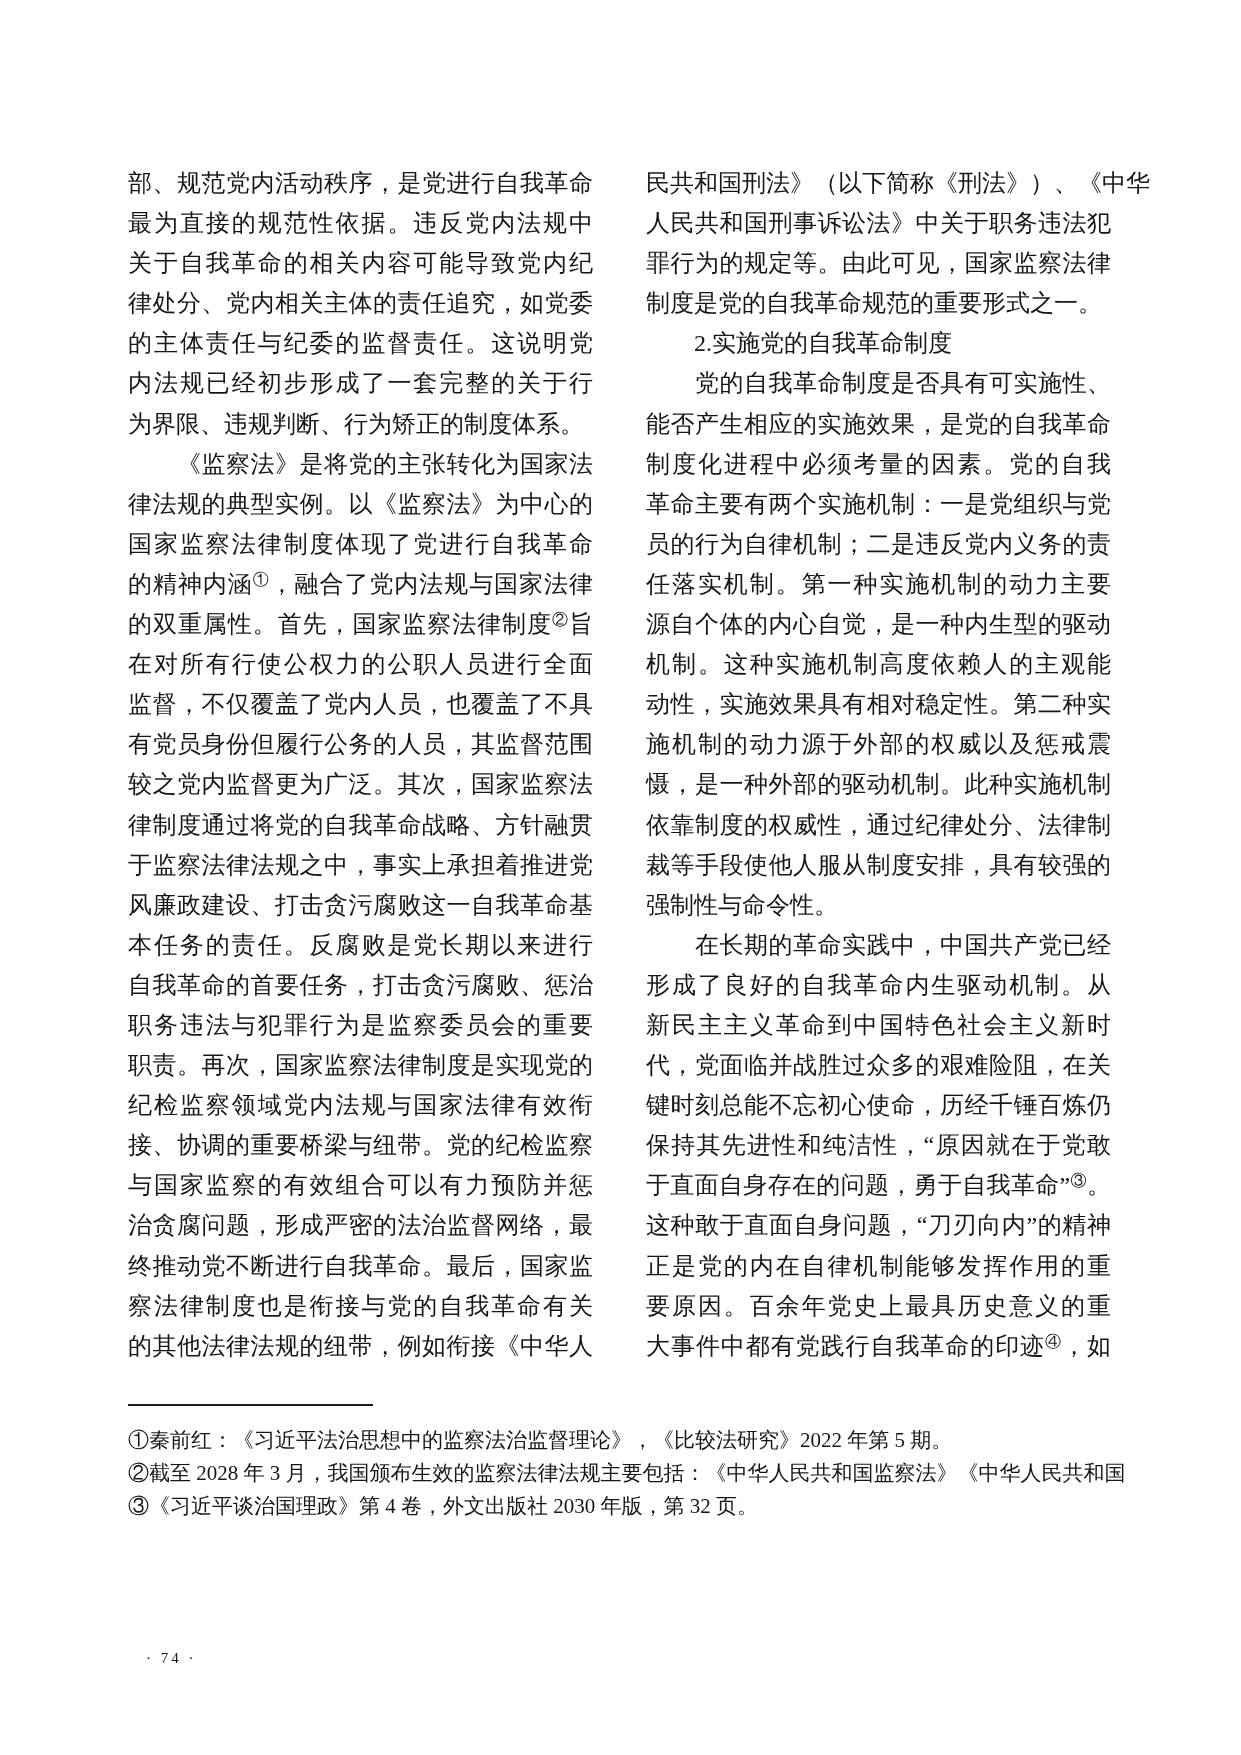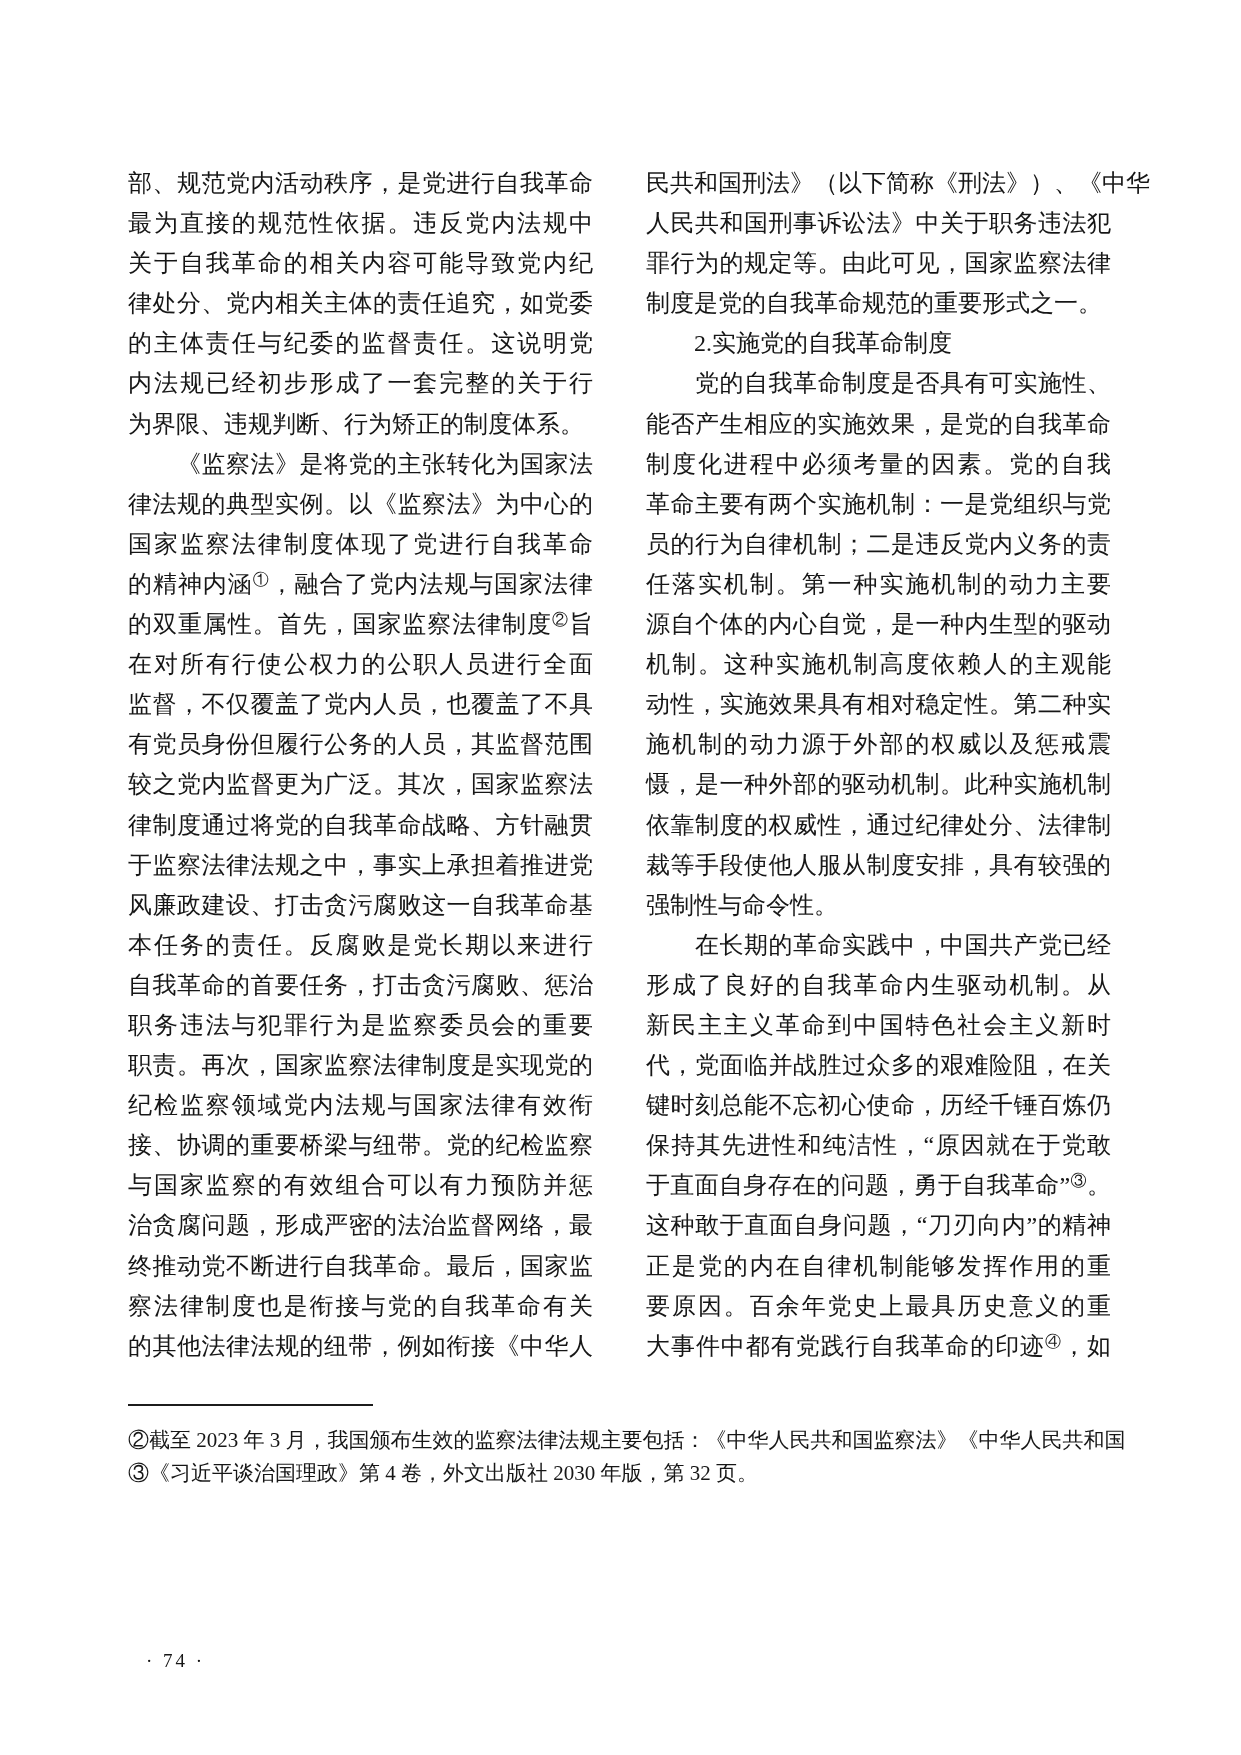--- a/index.html
+++ b/index.html
@@ -65,21 +65,21 @@
     line-height: 33px;
     white-space: pre;
   }
   .fn-line.fn-cont {
     padding-left: 26px;
   }
   .page-number {
     position: absolute;
     left: 146px;
     top: 1650px;
-    font-size: 19px;
+    font-size: 15px;
     letter-spacing: 3px;
   }
 </style>
 </head>
 <body>
 
 <div class="page">
 
   <div class="columns">
     <div class="col">
@@ -145,21 +145,24 @@
         <div class="line"><span>正</span><span>是</span><span>党</span><span>的</span><span>内</span><span>在</span><span>自</span><span>律</span><span>机</span><span>制</span><span>能</span><span>够</span><span>发</span><span>挥</span><span>作</span><span>用</span><span>的</span><span>重</span></div>
         <div class="line"><span>要</span><span>原</span><span>因</span><span>。</span><span>百</span><span>余</span><span>年</span><span>党</span><span>史</span><span>上</span><span>最</span><span>具</span><span>历</span><span>史</span><span>意</span><span>义</span><span>的</span><span>重</span></div>
         <div class="line"><span>大</span><span>事</span><span>件</span><span>中</span><span>都</span><span>有</span><span>党</span><span>践</span><span>行</span><span>自</span><span>我</span><span>革</span><span>命</span><span>的</span><span>印</span><span>迹</span><span class="fn-ref">④</span><span>，</span><span>如</span></div>
       </div>
   </div>
 
   <div class="footnote-sep"></div>
 
   <div class="footnotes">
       <div>
-        <div class="fn-line">②截至 2023 年 3 月，我国颁布生效的监察法律法规主要包括：《中华人民共和国监察法》《中华人民共和国</div>
+        <div class="fn-line">①秦前红：《习近平法治思想中的监察法治监督理论》，《比较法研究》2022 年第 5 期。</div>
+      </div>
+      <div>
+        <div class="fn-line">②截至 2028 年 3 月，我国颁布生效的监察法律法规主要包括：《中华人民共和国监察法》《中华人民共和国</div>
       </div>
       <div>
         <div class="fn-line">③《习近平谈治国理政》第 4 卷，外文出版社 2030 年版，第 32 页。</div>
       </div>
       <div>
       </div>
     </div>
 
   <div class="page-number">· 74 ·</div>
 

